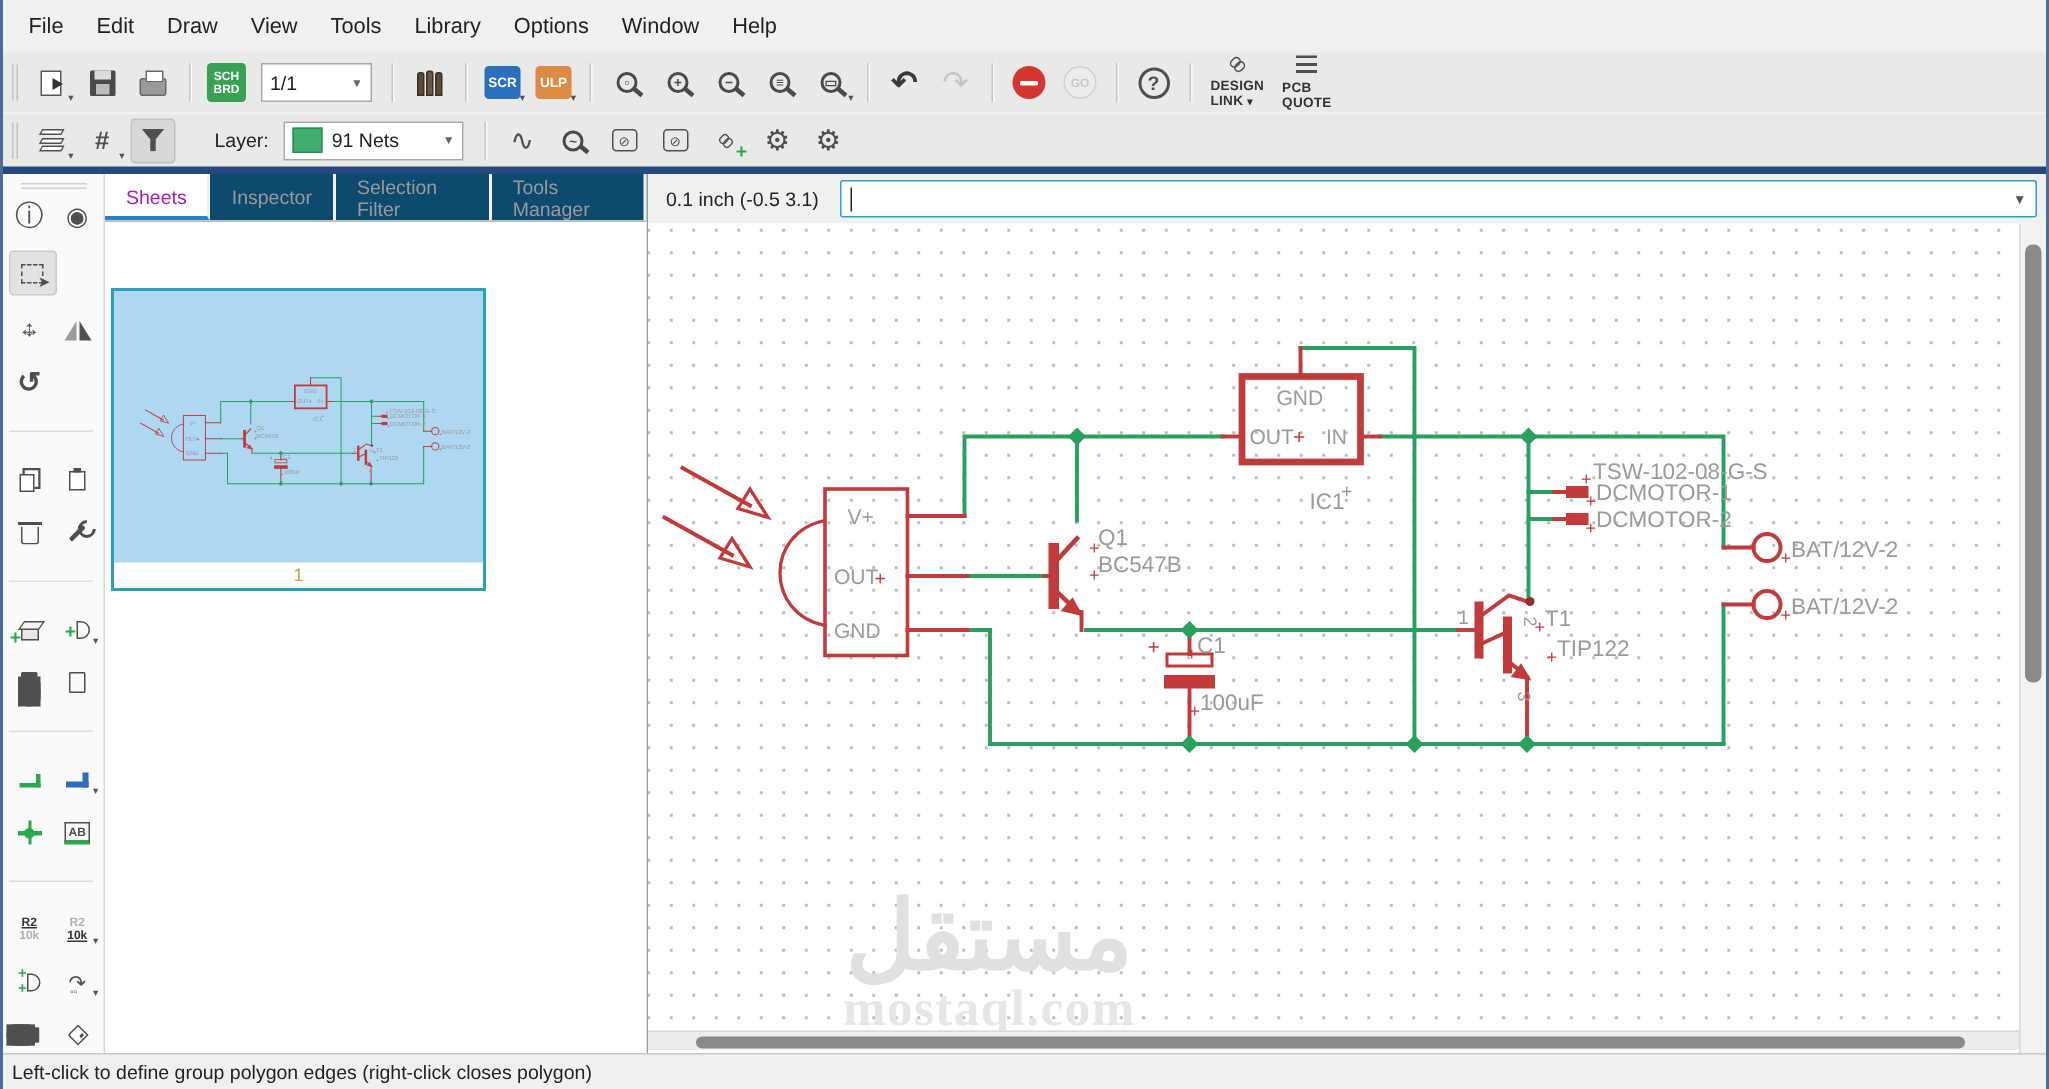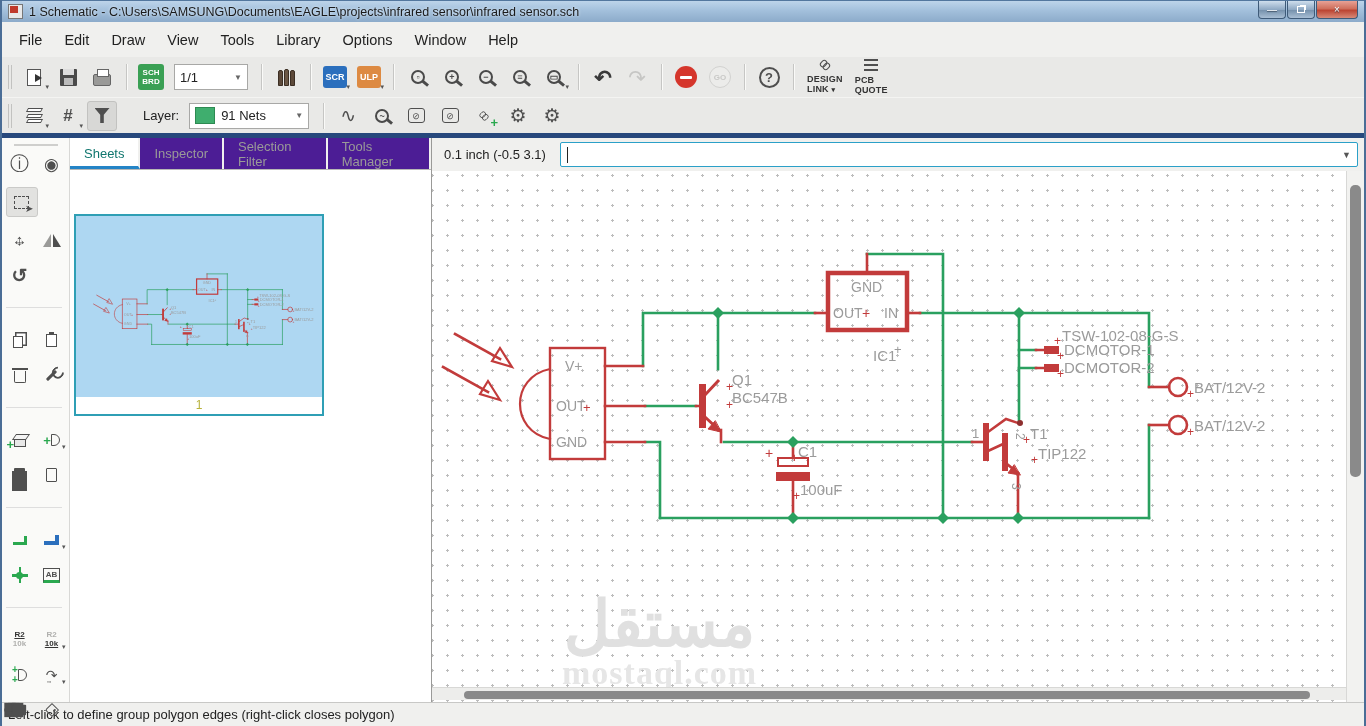--- a/index.html
+++ b/index.html
@@ -114,22 +114,22 @@
   .nv { font-size:8px; line-height:1.1; text-align:center; font-weight:bold; }
   .nv .dim { color:#b0b0ae; }
   .smash-ic { position:relative; font-size:14px; color:#4f4f4f; }
   .smash-ic::after { content:"◦▫"; font-size:7px; position:absolute; left:1px; bottom:-2px; }
   .attr-tag { width:10px; height:10px; border:1.6px solid #4f4f4f; transform:rotate(45deg); position:relative; border-radius:0 0 0 2px; }
   .attr-tag::before { content:""; position:absolute; right:1px; top:1px; width:2.5px; height:2.5px; border-radius:50%; background:#4f4f4f; }
 
   
   .sheets-panel { width:362px; border-right:1px solid #9a9a98; display:flex; flex-direction:column; background:#fff; }
   .tabbar { height:31px; background:#f0f0ee; display:flex; align-items:stretch; flex:0 0 auto; }
-  .tab { font-size:13px; color:#9a9a98; background:#4c1d95; border-right:2px solid #f0f0ee; display:flex; align-items:center; padding:0 14px; }
-  .tab.active { background:#fff; color:#0f766e; border-bottom:3px solid #2484c6; padding-top:3px; }
+  .tab { font-size:13px; color:#9a9a98; background:#0c4a6e; border-right:2px solid #f0f0ee; display:flex; align-items:center; padding:0 14px; }
+  .tab.active { background:#fff; color:#a21caf; border-bottom:3px solid #2484c6; padding-top:3px; }
   .panel-body { flex:1; background:#fff; border-top:1px solid #b8b8b6; padding:44px 0 0 4px; }
   .thumb { width:250px; height:202px; border:2px solid #2f9fb5; display:flex; flex-direction:column; background:#fff; }
   .thumb-blue { flex:1; background:#aed7f2; position:relative; overflow:hidden; }
   .thumb-strip { height:18px; background:#fff; color:#b7b23c; font-size:12px; text-align:center; line-height:17px; border-top:1px solid #aed7f2; }
 
   
   .canvas-col { flex:1; display:flex; flex-direction:column; min-width:0; }
   .canvas-topbar { height:33px; background:#f0f0ee; display:flex; align-items:center; padding:0 6px 0 12px; gap:14px; flex:0 0 auto; }
   .coord-text { font-size:13px; color:#222; white-space:nowrap; }
   .cmd-box { flex:1; height:25px; background:#fff; border:1.5px solid #2ba0c8; border-radius:2px; display:flex; align-items:center; padding:0 6px 0 4px; }
@@ -151,31 +151,20 @@
   .statusbar { height:24px; background:#f0f0ee; border-top:1px solid #c8c8c6; display:flex; align-items:center; padding-left:6px; flex:0 0 auto; }
   .status-text { font-size:13px; color:#222; }
 
   svg text { font-family:"Liberation Sans", sans-serif; }
 </style>
 </head>
 <body>
 
 <div class="window">
 
-  <div class="titlebar">
-    <div class="app-icon"></div>
-    <span class="title-text">1 Schematic - C:\Users\SAMSUNG\Documents\EAGLE\projects\infrared sensor\infrared sensor.sch</span>
-    <div class="win-btns">
-      <div class="win-btn">—</div>
-      <div class="win-btn">
-          <span class="restore-glyph"></span>
-        </div>
-      <div class="win-btn close">×</div>
-    </div>
-  </div>
 
   <div class="menubar">
     <span class="menu-item">File</span>
     <span class="menu-item">Edit</span>
     <span class="menu-item">Draw</span>
     <span class="menu-item">View</span>
     <span class="menu-item">Tools</span>
     <span class="menu-item">Library</span>
     <span class="menu-item">Options</span>
     <span class="menu-item">Window</span>

